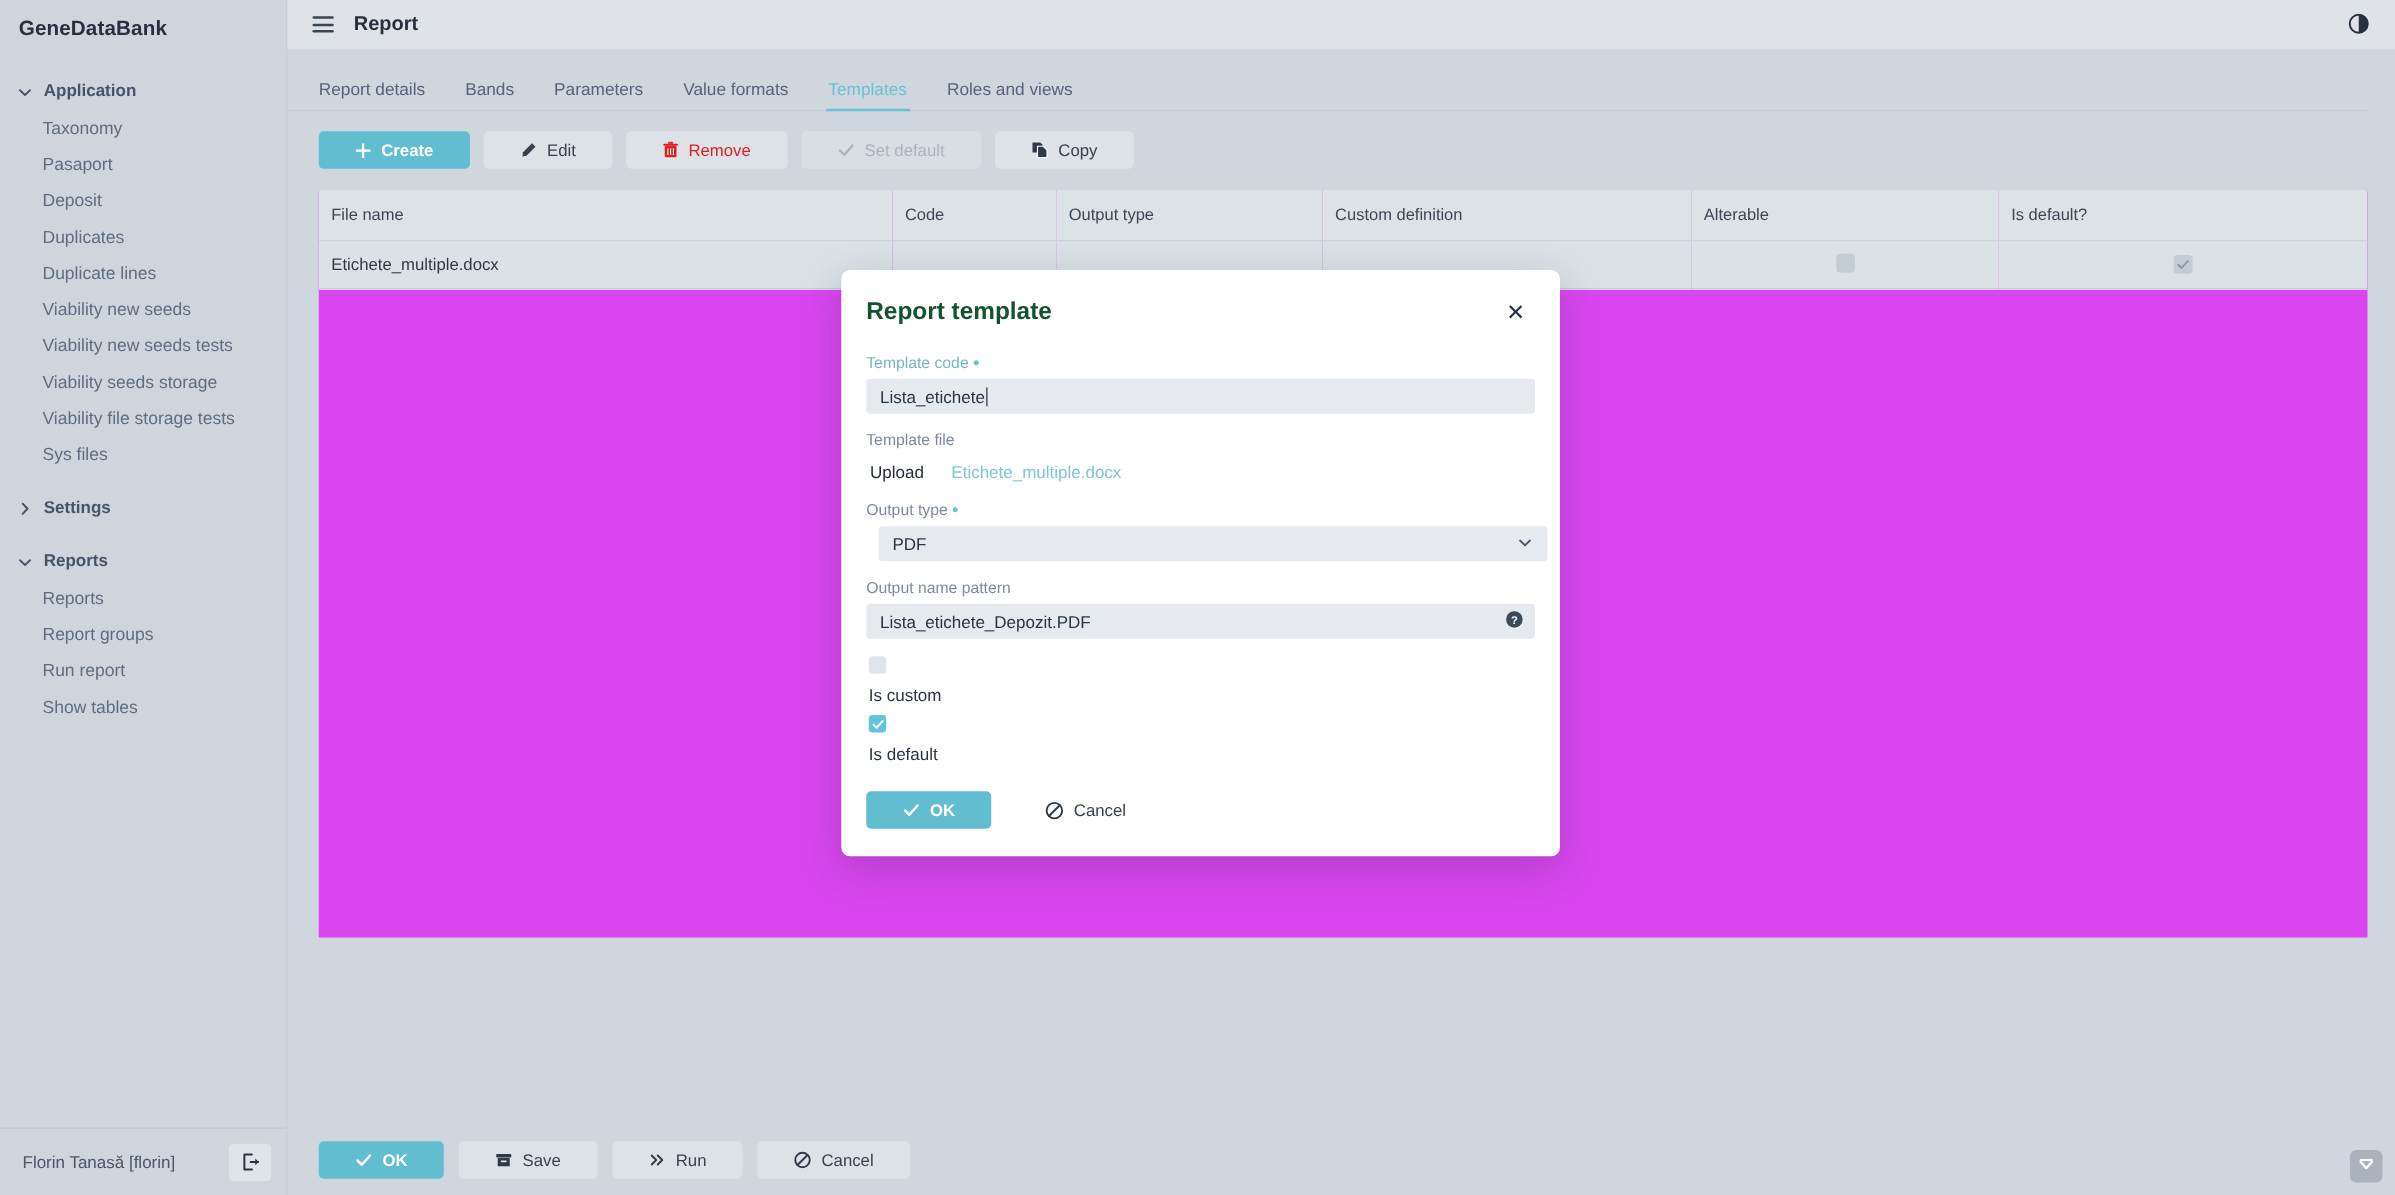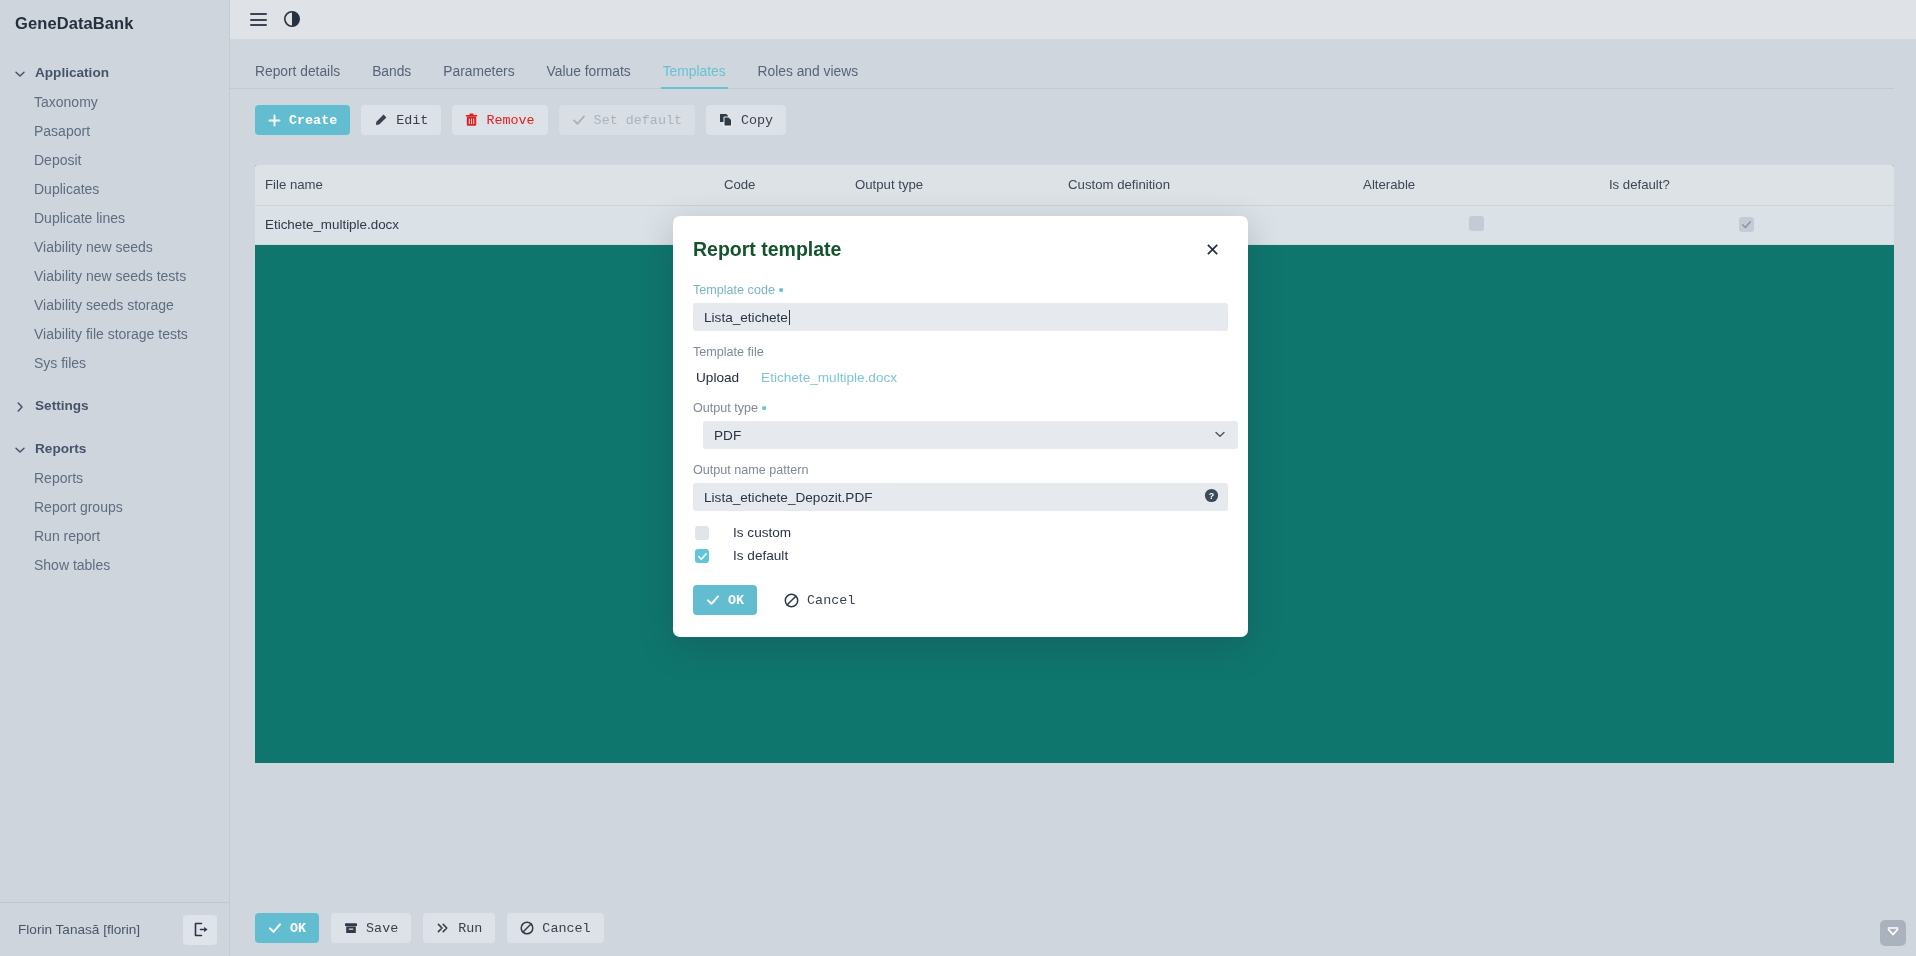--- a/index.html
+++ b/index.html
@@ -85,33 +85,33 @@
   .tab.active { color: #67c3d4; }
   .tab.active::after {
     content: ""; position: absolute; left: 14px; right: 14px; bottom: -1px;
     height: 2px; background: #67c3d4;
   }
 
   .toolbar { display: flex; gap: 11px; padding: 16px 0 14px 25px; }
   .btn {
     height: 30px; min-width: 0;
     display: inline-flex; align-items: center; gap: 8px;
-    padding: 0 13px; border-radius: 4px; border: none;
+    padding: 0 29px; border-radius: 4px; border: none;
     font-size: 13.4px; color: #37414f;
     background: #dde2e8; cursor: pointer;
-    font-family: Liberation Mono, monospace;
+    font-family: Liberation Sans, sans-serif;
   }
   .btn.primary { background: #62bdd0; color: #ffffff; font-weight: bold; }
   .btn.danger { color: #e02020; }
   .btn.disabled { color: #a9b3bf; background: #d8dee4; cursor: default; }
   .btn svg { display: block; }
 
   .table-wrap {
-    margin: 16px 22px 0 25px;
-    background: #0f766e;
+    margin: 3px 22px 0 25px;
+    background: #d946ef;
     border-radius: 2px 2px 0 0;
     height: 598px;
     overflow: hidden;
   }
   table.grid { width: 100%; border-collapse: collapse; table-layout: fixed; }
   table.grid th {
     text-align: left; font-weight: normal;
     font-size: 13.2px; color: #3c4756;
     padding: 12px 10px; height: 40px;
     background: #dde2e7;
@@ -176,21 +176,21 @@
   }
   .caret {
     display: inline-block; width: 1px; height: 15px; background: #2b3445;
     margin-left: 1px;
   }
   .select-row { justify-content: space-between; margin-left: 10px; }
   .file-row { display: flex; align-items: center; gap: 22px; padding: 5px 0 2px 3px; }
   .upload-label { font-size: 13.6px; color: #222c3a; cursor: pointer; }
   .file-link { font-size: 13.6px; color: #7ec6d6; cursor: pointer; }
   .help-icon { position: absolute; right: 9px; top: 50%; transform: translateY(-50%); cursor: pointer; }
-  .check-row { display: flex; align-items: flex-end; gap: 24px; margin: 0 0 8px 2px; }
+  .check-row { display: flex; align-items: flex-start; gap: 10px; margin: 0 0 8px 2px; flex-direction: column; }
   .box {
     width: 14px; height: 14px; border-radius: 3px; background: #e0e5ea;
     display: inline-flex; align-items: center; justify-content: center;
     cursor: pointer; flex: 0 0 14px;
   }
   .box.on { background: #62c6d8; }
   .check-label { font-size: 13.6px; color: #2b3445; }
   .modal-actions { display: flex; align-items: center; gap: 14px; padding: 14px 20px 0 20px; }
   .btn.ghost { background: transparent; }
 </style>
@@ -260,20 +260,21 @@
   </aside>
 
   <section class="main">
 
     <div class="topbar">
       <span class="hamburger">
           <i></i>
           <i></i>
           <i></i>
         </span>
+      <span class="page-title">Report</span>
       <span class="theme-toggle">
         <svg width="18" height="18" viewBox="0 0 18 18">
           <circle cx="9" cy="9" r="7.2" fill="none" stroke="#27313f" stroke-width="1.6"></circle>
           <path d="M9 1.8 A7.2 7.2 0 0 1 9 16.2 Z" fill="#27313f"></path>
         </svg>
       </span>
     </div>
 
     <div class="content">
 

